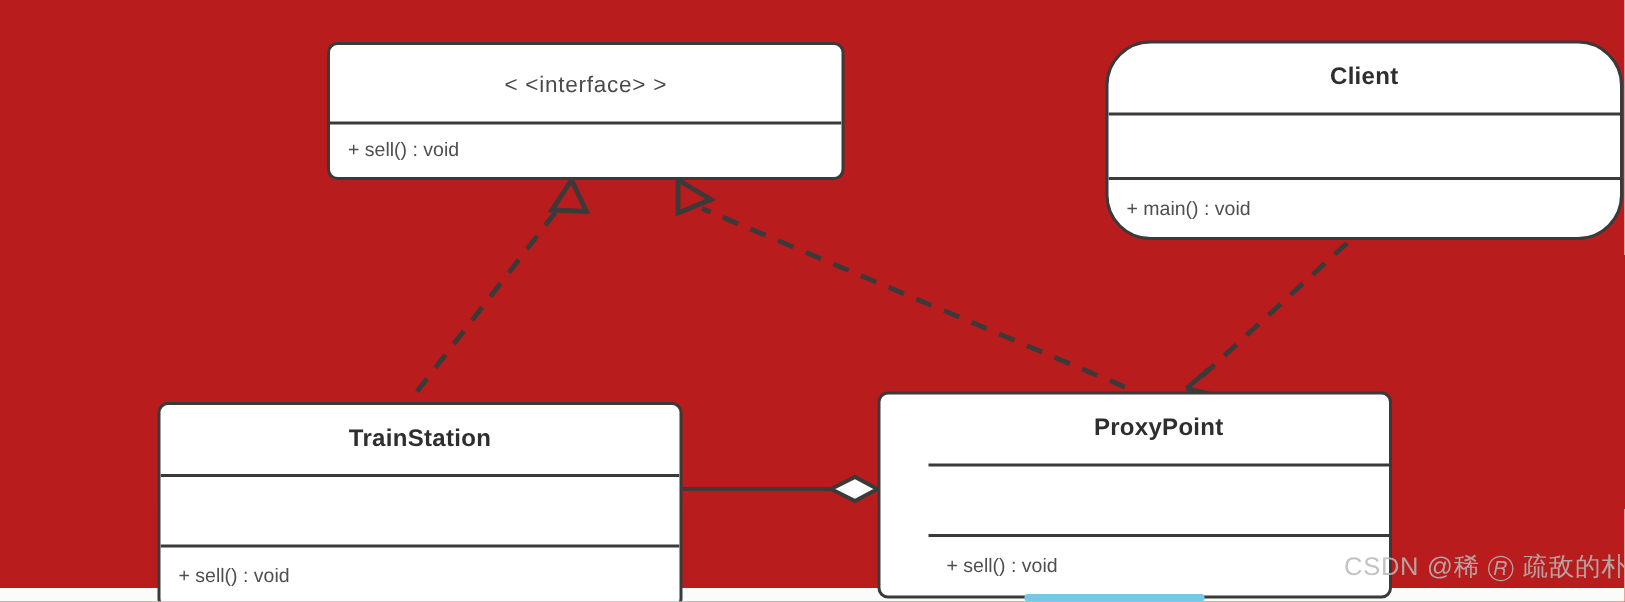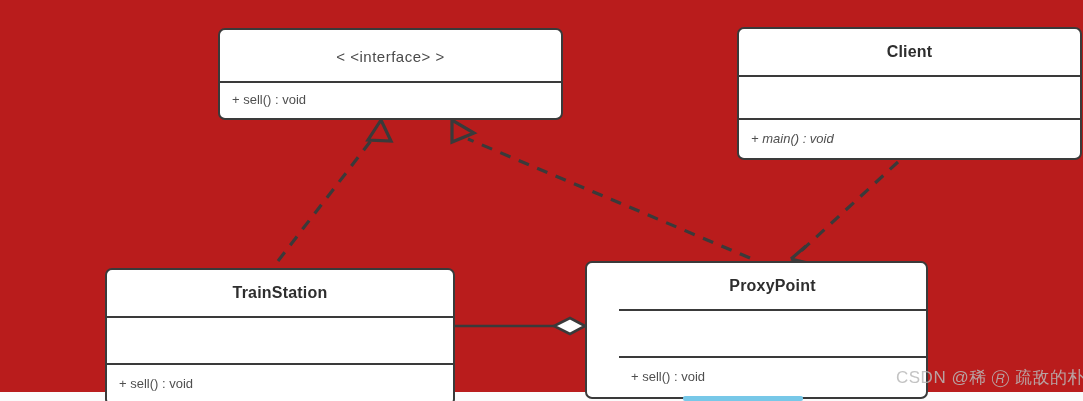--- a/index.html
+++ b/index.html
@@ -70,24 +70,24 @@
   }
   .empty-compartment {
     min-height: 38px;
   }
 
   
   #box-sellTickets { left: 218px; top: 28px;  width: 345px; height: 92px; }
   #box-sellTickets .head { height: 52px; justify-content: center; padding-top: 3px; }
   #box-sellTickets .ops  { height: 37px; }
 
-  #box-client { left: 737px; top: 27px; width: 345px; height: 133px; }
+  #box-client { left: 737px; top: 27px; width: 345px; height: 133px; border-radius: 30px; }
   #box-client .head { height: 46px; }
   #box-client .attrs { height: 44px; }
-  #box-client .ops { height: 40px; font-style: italic; }
+  #box-client .ops { height: 40px; }
 
   #box-trainStation { left: 105px; top: 268px; width: 350px; height: 138px; }
   #box-trainStation .head { height: 46px; }
   #box-trainStation .attrs { height: 48px; }
   #box-trainStation .ops { height: 41px; }
 
   #box-proxyPoint { left: 585px; top: 261px; width: 343px; height: 138px; padding-left: 32px; }
   #box-proxyPoint .head { height: 46px; }
   #box-proxyPoint .attrs { height: 48px; }
   #box-proxyPoint .ops { height: 41px; }

